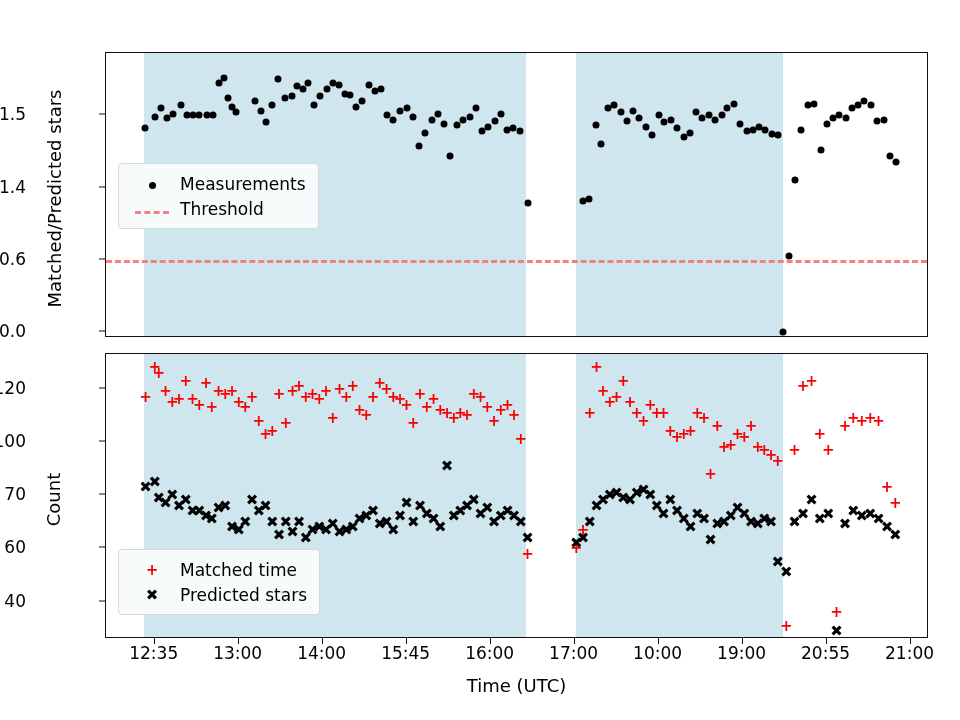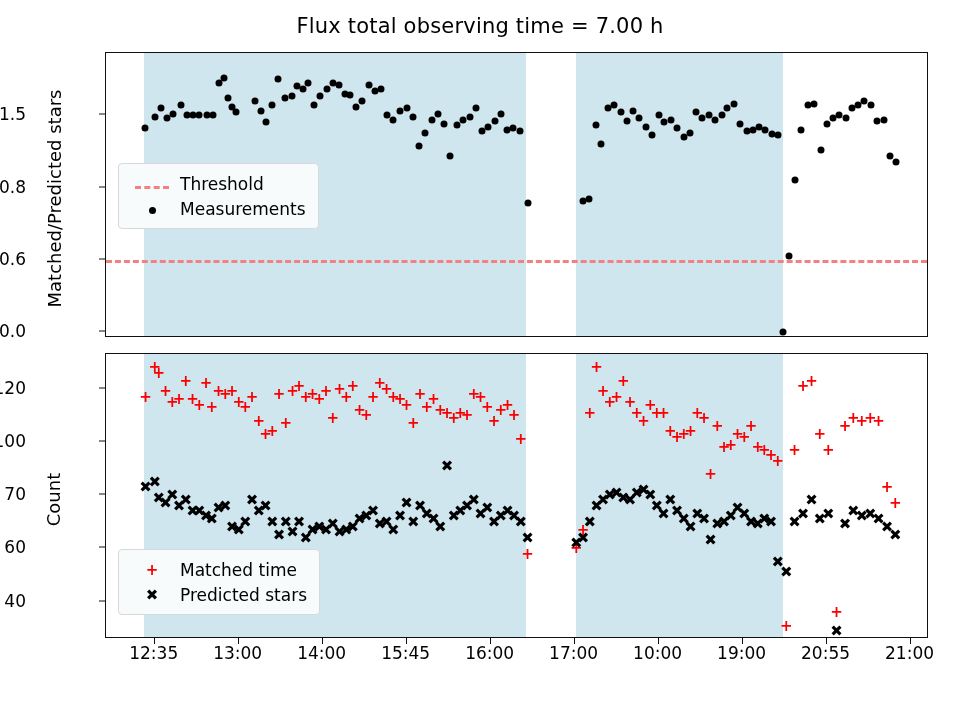--- a/index.html
+++ b/index.html
@@ -52,24 +52,24 @@
   #ylabel-top{left:-86px;top:188px;width:280px;}
   #ylabel-bottom{left:-7px;top:489px;width:120px;}
   .xlabel{position:absolute;left:105px;top:675px;width:823px;text-align:center;
           font-size:18px;color:#000;}
 </style>
 </head>
 <body>
 
 <div id="figure">
 
-  <div class="title">Flux total observing time = 7.00 h</div>
 
   <div class="ylabel" id="ylabel-top">Matched/Predicted stars</div>
   <div class="ylabel" id="ylabel-bottom">Count</div>
+  <div class="xlabel">Time (UTC)</div>
 
   <div class="panel" id="panel-top">
       <div class="band" style="left: 37.7908px; width: 382.107px;"></div>
       <div class="band" style="left: 470.286px; width: 206.59px;"></div>
       <div class="threshold" style="top: 206.878px;"></div>
       <div class="pt" style="left: 39.4704px; top: 75.2284px;"></div>
       <div class="pt" style="left: 48.7082px; top: 63.6548px;"></div>
       <div class="pt" style="left: 55.4265px; top: 54.9746px;"></div>
       <div class="pt" style="left: 61.3051px; top: 65.1015px;"></div>
       <div class="pt" style="left: 67.1837px; top: 60.7614px;"></div>
@@ -390,21 +390,21 @@
       <div class="mk cross" style="left: 772.612px; top: 165.14px;">✖</div>
       <div class="mk cross" style="left: 781.01px; top: 173.131px;">✖</div>
       <div class="mk cross" style="left: 789.408px; top: 181.121px;">✖</div>
     </div>
 
   <div id="ticklayer">
       <div class="ytick" style="top: 331.213px;">0.0</div>
       <div class="ytickmark" style="left: 99px; top: 331.213px;"></div>
       <div class="ytick" style="top: 258.878px;">0.6</div>
       <div class="ytickmark" style="left: 99px; top: 258.878px;"></div>
-      <div class="ytick" style="top: 186.543px;">0.8</div>
+      <div class="ytick" style="top: 186.543px;">1.4</div>
       <div class="ytickmark" style="left: 99px; top: 186.543px;"></div>
       <div class="ytick" style="top: 114.208px;">1.5</div>
       <div class="ytickmark" style="left: 99px; top: 114.208px;"></div>
       <div class="ytick" style="top: 600.71px;">40</div>
       <div class="ytickmark" style="left: 99px; top: 600.71px;"></div>
       <div class="ytick" style="top: 547.439px;">60</div>
       <div class="ytickmark" style="left: 99px; top: 547.439px;"></div>
       <div class="ytick" style="top: 494.168px;">70</div>
       <div class="ytickmark" style="left: 99px; top: 494.168px;"></div>
       <div class="ytick" style="top: 440.897px;">100</div>
@@ -428,26 +428,26 @@
       <div class="xtick" style="left: 741.565px;">19:00</div>
       <div class="xtickmark" style="left: 741.565px;"></div>
       <div class="xtick" style="left: 825.545px;">20:55</div>
       <div class="xtickmark" style="left: 825.545px;"></div>
       <div class="xtick" style="left: 909.524px;">21:00</div>
       <div class="xtickmark" style="left: 909.524px;"></div>
     </div>
 
   <div class="legend" id="legend-top">
     <div class="row">
+      <span class="sym"><span class="dot-sym"></span></span>
+      <span class="lbl">Measurements</span>
+    </div>
+    <div class="row">
       <span class="sym"><span class="dash-sym"></span></span>
       <span class="lbl">Threshold</span>
-    </div>
-    <div class="row">
-      <span class="sym"><span class="dot-sym"></span></span>
-      <span class="lbl">Measurements</span>
     </div>
   </div>
 
   <div class="legend" id="legend-bottom">
     <div class="row">
       <span class="sym" style="color:#fa0000">+</span>
       <span class="lbl">Matched time</span>
     </div>
     <div class="row">
       <span class="sym" style="color:#000">✖</span>

